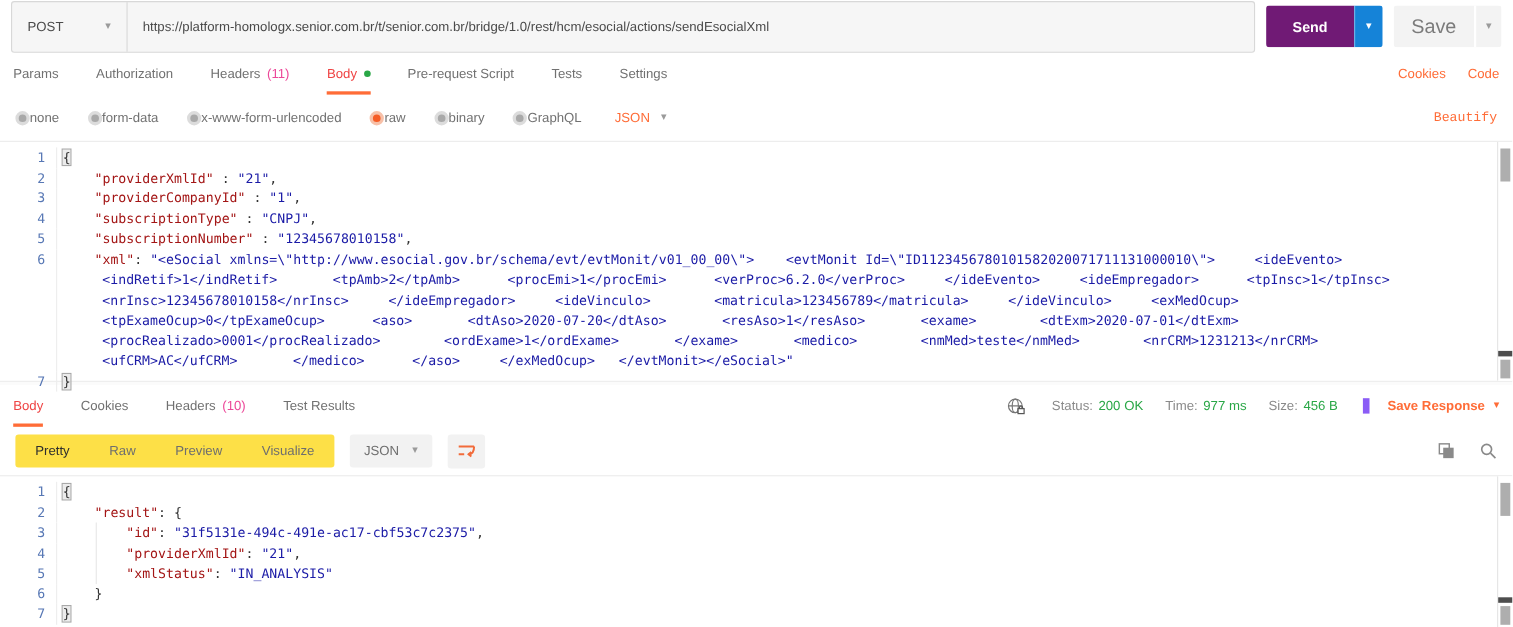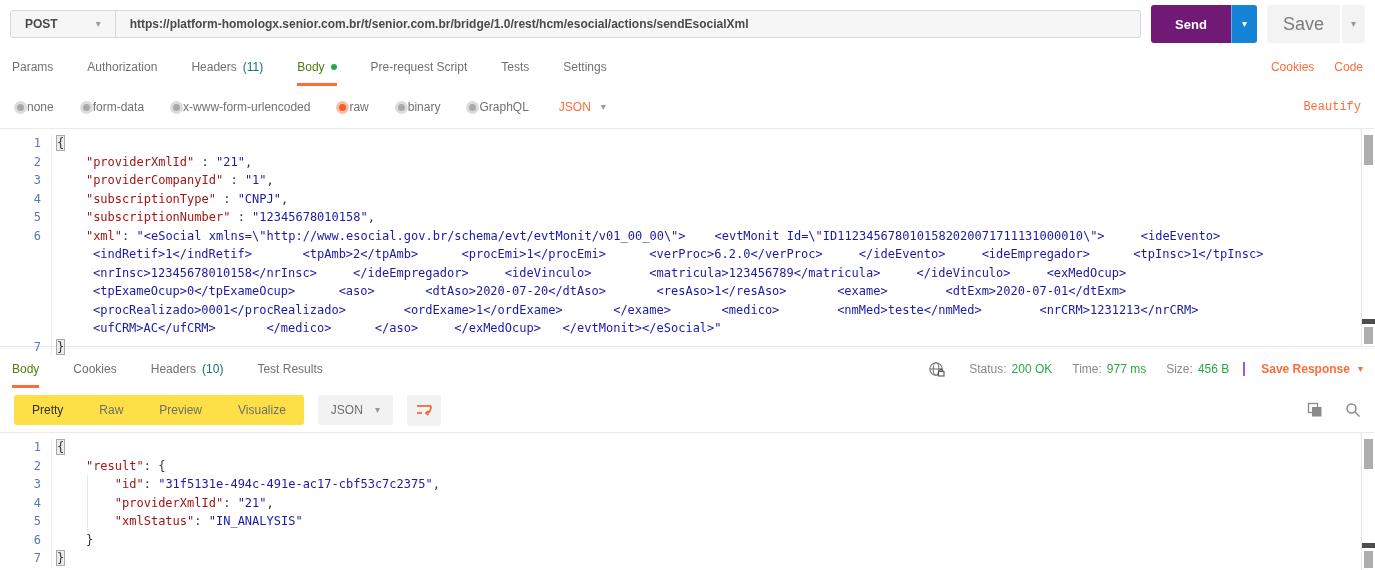--- a/index.html
+++ b/index.html
@@ -1,22 +1,22 @@
 <!DOCTYPE html>
 <html><head>
 <meta charset="utf-8">
 <style>
   * { margin:0; padding:0; box-sizing:border-box; }
   html,body { width:1375px; height:570px; overflow:hidden; background:#fff;
               font-family:"Liberation Sans","DejaVu Sans",sans-serif; color:#3b3b3b; }
 
   
   .topbar { display:flex; align-items:center; height:48px; padding:0 10px; gap:10px; }
-  .url-group { flex:1; display:flex; align-items:center; height:28px;
-               border:1px solid #d8d8d8; border-radius:3px; background:#f6f6f6;font-weight:bold; }
+  .url-group { flex:1; display:flex; align-items:center; height:47px;
+               border:1px solid #d8d8d8; border-radius:3px; background:#f6f6f6; }
   .method-select { display:flex; align-items:center; gap:38px; padding:0 14px; height:100%;
                    border-right:1px solid #d8d8d8; cursor:pointer; }
   .method-select .mlabel { font-size:12px; color:#4a4a4a; }
   .caret { font-size:10px; color:#9a9a9a; line-height:1; }
   .url-input { flex:1; padding:0 14px; font-size:12px; color:#4a4a4a; white-space:nowrap;
                overflow:hidden; }
   .send-btn { display:flex; height:38px; border-radius:3px; overflow:hidden; cursor:pointer; }
   .send-main { background:#701a75; color:#fff; font-size:13px; font-weight:bold;
                display:flex; align-items:center; padding:0 24px; }
   .send-caret { background:#1583d8; border-left:1px solid rgba(255,255,255,.35);
@@ -25,22 +25,22 @@
   .save-btn { display:flex; height:38px; border-radius:3px; overflow:hidden; cursor:pointer; }
   .save-main { background:#f3f3f3; color:#7b7b7b; font-size:18px; display:flex;
                align-items:center; padding:0 16px; }
   .save-caret { background:#f3f3f3; border-left:2px solid #fff; display:flex;
                 align-items:center; padding:0 9px; }
 
   
   .tabs-row { display:flex; align-items:stretch; height:38px; padding:0 12px; }
   .tab { display:flex; align-items:center; gap:6px; font-size:12px; color:#717171;
          margin-right:34px; border-bottom:3px solid transparent; padding-top:3px; cursor:pointer; }
-  .tab.active { color:#4d7c0f; border-bottom-color:#ff6c37; }
-  .tab .count { color:#0f766e; }
+  .tab.active { color:#ef4444; border-bottom-color:#ff6c37; }
+  .tab .count { color:#ec4899; }
   .tab .dot { width:6px; height:6px; border-radius:50%; background:#29a746; }
   .spacer { flex:1; }
   .orange-link { color:#ff6c37; font-size:12px; margin-left:20px; align-self:center; cursor:pointer; }
 
   
   .radio-row { display:flex; align-items:center; height:42px; padding:0 14px; }
   .radio-item { display:flex; align-items:center; margin-right:26px;
                 font-size:12px; color:#717171; cursor:pointer; }
   .radio-circle { width:13px; height:13px; border-radius:50%; background:#a9a9a9;
                   border:3px solid #dcdcdc; }
@@ -73,21 +73,21 @@
 
   .section-divider { height:4px; border-top:1px solid #e8e8e8; background:#fbfbfb; }
 
   
   .resp-tabs-row { display:flex; align-items:stretch; height:38px; padding:0 12px; }
   .resp-meta { display:flex; align-items:center; gap:14px; font-size:12px; }
   .metric { display:flex; gap:5px; }
   .metric .mlab { color:#8a8a8a; }
   .metric .mval { color:#29a746; }
   .save-response { display:flex; align-items:center; gap:8px; color:#ff6c37;
-                   border-left:2px solid #8b5cf6; padding-left:16px; margin-left:0; cursor:pointer; }
+                   border-left:6px solid #8b5cf6; padding-left:16px; margin-left:9px; cursor:pointer; }
   .save-response .caret { color:#ff6c37; }
   .globe-wrap { display:flex; align-items:center; margin-right:10px; }
 
   
   .view-row { display:flex; align-items:center; height:44px; padding:0 14px; }
   .segmented { display:flex; background:#fde047; border-radius:3px; }
   .seg-item { padding:8px 18px; font-size:12px; color:#6e6e6e; cursor:pointer; }
   .seg-item.active { color:#2e2e2e; }
   .json-dd { display:flex; align-items:center; gap:12px; background:#f2f2f2; border-radius:3px;
              padding:8px 13px; margin-left:14px; font-size:12px; color:#6e6e6e; cursor:pointer; }

